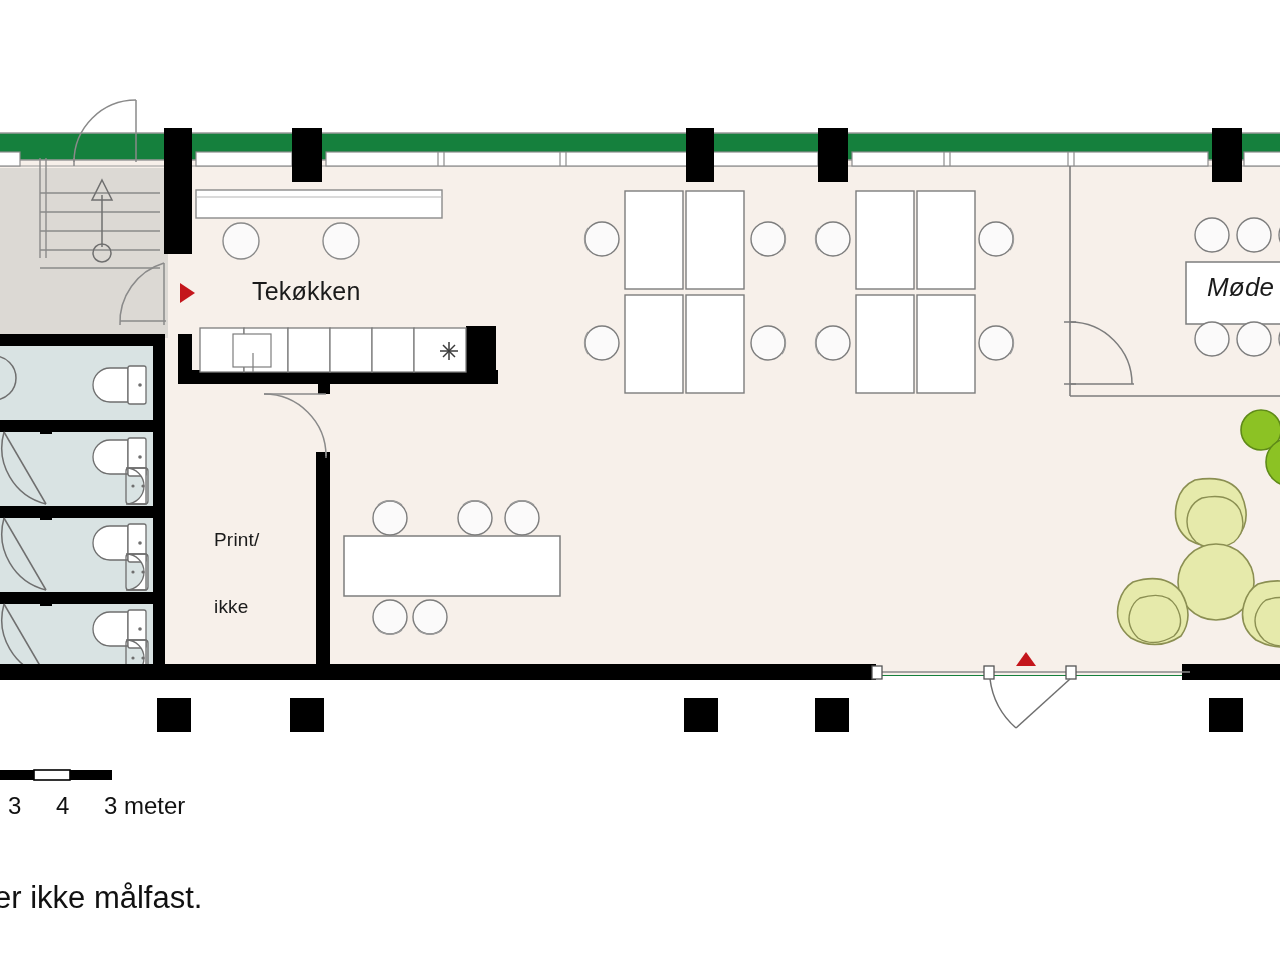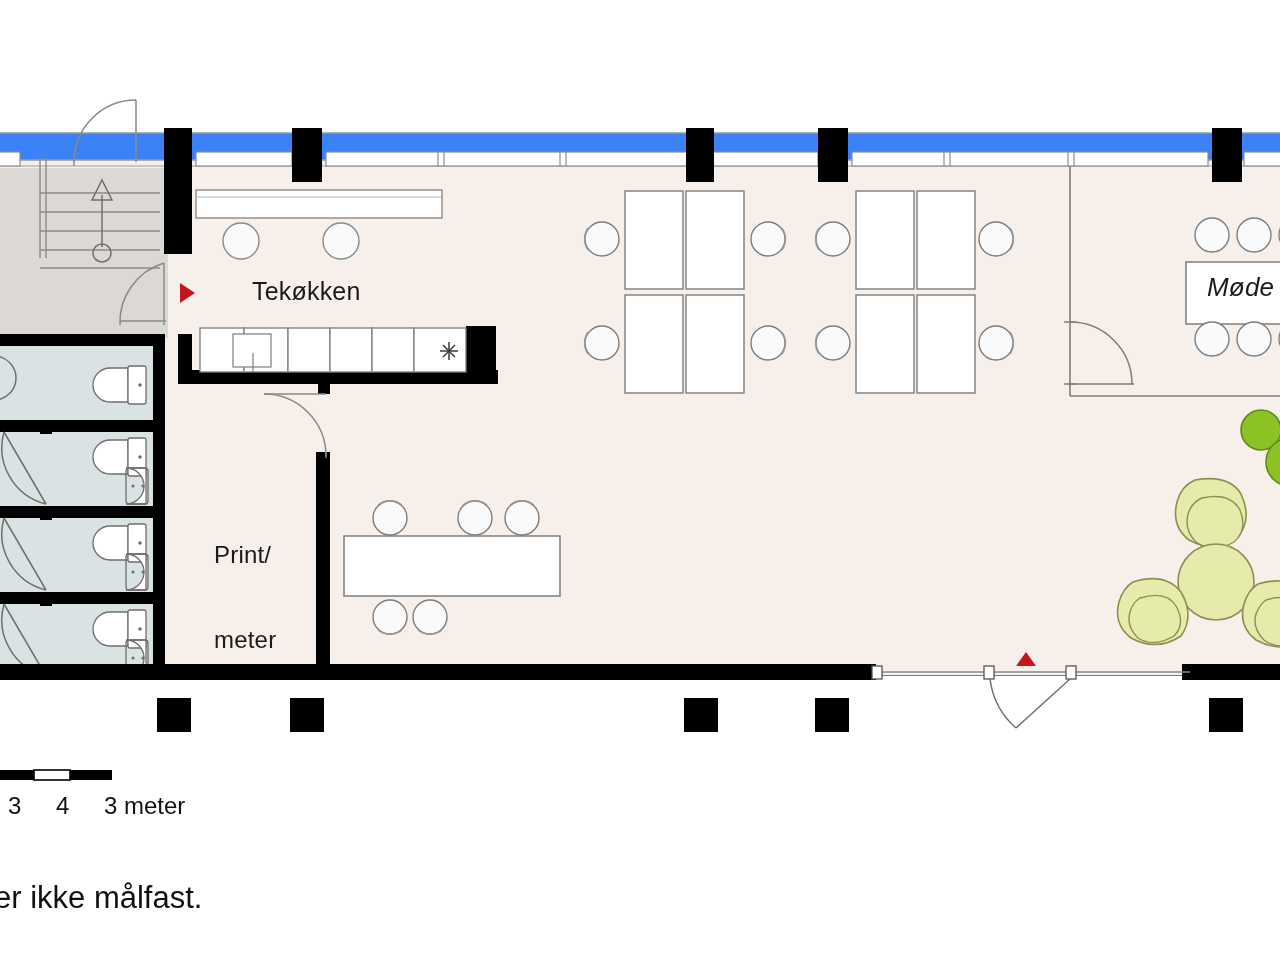--- a/index.html
+++ b/index.html
@@ -8,21 +8,21 @@
     background: #ffffff;
     width: 1280px;
     height: 960px;
     overflow: hidden;
     font-family: "Liberation Sans", sans-serif;
   }
   #plan-root {
     position: relative;
     width: 1280px;
     height: 960px;
-    background: #3b82f6;
+    background: #15803d;
   }
   #floorplan-svg {
     position: absolute;
     left: 0;
     top: 0;
     width: 1280px;
     height: 960px;
   }
   .room-label {
     position: absolute;
@@ -33,21 +33,21 @@
     letter-spacing: 0.2px;
   }
   #label-tekokken {
     left: 252px;
     top: 277px;
     font-size: 25px;
   }
   #label-print-depot {
     left: 214px;
     top: 484px;
-    font-size: 24px;
+    font-size: 19px;
   }
   #label-mode {
     left: 1207px;
     top: 272px;
     font-size: 26px;
     font-style: italic;
   }
   .scale-text {
     position: absolute;
     font-family: "Liberation Sans", sans-serif;
@@ -424,21 +424,21 @@
       <rect x="34" y="770" width="36" height="10" fill="#ffffff" stroke="#000000" stroke-width="1.6"></rect>
       <rect x="70" y="770" width="42" height="10" fill="#000000"></rect>
     </g>
 
   </svg>
 
   <div class="room-label" id="label-tekokken">Tekøkken</div>
 
   <div class="room-label" id="label-print-depot">
     <div>Print/</div>
-    <div>meter</div>
+    <div>ikke</div>
   </div>
 
   <div class="room-label" id="label-mode">Møde</div>
 
   <div class="scale-text" id="scale-tick-3">3</div>
   <div class="scale-text" id="scale-tick-4">4</div>
   <div class="scale-text" id="scale-tick-5">3 meter</div>
 
   <div id="footnote-text">er ikke målfast.</div>
 

